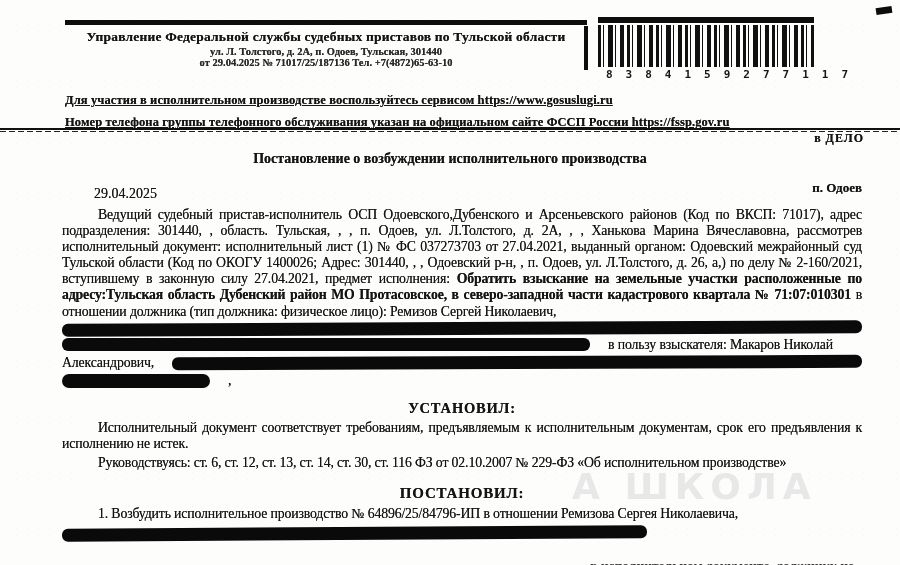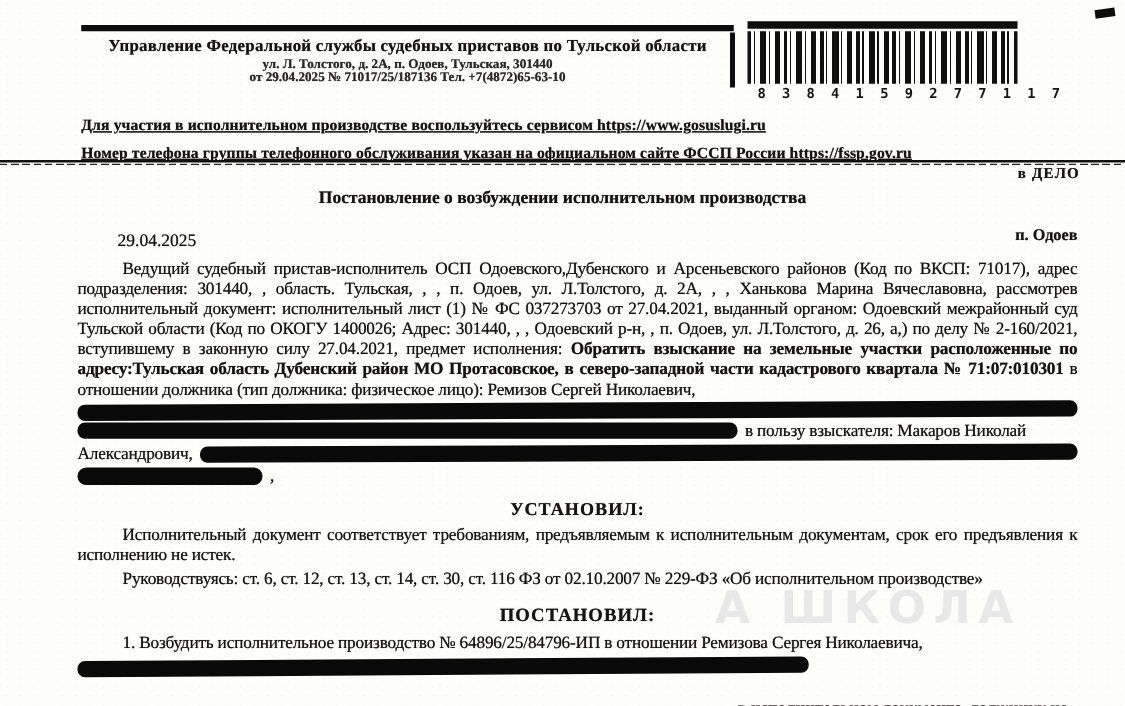--- a/index.html
+++ b/index.html
@@ -84,21 +84,21 @@
 
   
   .content {
     position: absolute; left: 62px; top: 207px; width: 800px;
     font-size: 13.8px; line-height: 16.1px; letter-spacing: -0.15px;
     text-align: justify;
   }
   .content p.body-par { text-indent: 36px; }
   .bold { font-weight: 700; }
 
-  .red-row { display: flex; align-items: center; gap: 6px; margin: 2px 0; }
+  .red-row { display: flex; align-items: center; gap: 18px; margin: 2px 0; }
   .rbar { background: #0a0a0a; height: 12px; border-radius: 6px; }
   .rbar-full  { width: 100%; height: 13px; transform: rotate(-0.25deg); }
   .rbar-left  { width: 528px; height: 13px; flex: none; }
   .rbar-fill  { flex: 1; height: 13px; transform: rotate(-0.2deg); }
   .rbar-short { width: 148px; height: 14px; flex: none; border-radius: 7px; }
   .red-text { white-space: nowrap; }
 
   .center-heading {
     text-align: center; font-weight: 700; letter-spacing: 0.8px;
     font-size: 14.5px; text-indent: 0;
@@ -150,21 +150,21 @@
   <div class="barcode-digits">8384159277117</div>
 </div>
 
 <div class="notices ink">
   <div class="notice">Для участия в исполнительном производстве воспользуйтесь сервисом https://www.gosuslugi.ru</div>
   <div class="notice">Номер телефона группы телефонного обслуживания указан на официальном сайте ФССП России https://fssp.gov.ru</div>
 </div>
 <div class="big-rule"></div>
 <div class="to-file ink">в ДЕЛО</div>
 
-<div class="doc-title ink">Постановление о возбуждении исполнительном производства</div>
+<div class="doc-title ink">Постановление о возбуждении исполнительного производства</div>
 <div class="dateline">
   <span class="date-left ink">29.04.2025</span>
   <span class="place-right ink">п. Одоев</span>
 </div>
 
 <div class="content ink">
   <p class="body-par"><span>Ведущий судебный пристав-исполнитель ОСП Одоевского,Дубенского и Арсеньевского районов (Код по ВКСП: 71017), адрес подразделения: 301440, , область. Тульская, , , п. Одоев, ул. Л.Толстого, д. 2А, , , Ханькова Марина Вячеславовна, рассмотрев исполнительный документ: исполнительный лист (1) № ФС 037273703 от 27.04.2021, выданный органом: Одоевский межрайонный суд Тульской области (Код по ОКОГУ 1400026; Адрес: 301440, , , Одоевский р-н, , п. Одоев, ул. Л.Толстого, д. 26, а,) по делу № 2-160/2021, вступившему в законную силу 27.04.2021, предмет исполнения: </span><span class="bold">Обратить взыскание на земельные участки расположенные по адресу:Тульская область Дубенский район МО Протасовское, в северо-западной части кадастрового квартала № 71:07:010301</span><span> в отношении должника (тип должника: физическое лицо): Ремизов Сергей Николаевич,</span></p>
 
   <div class="red-row">
     <div class="rbar rbar-full"></div>

